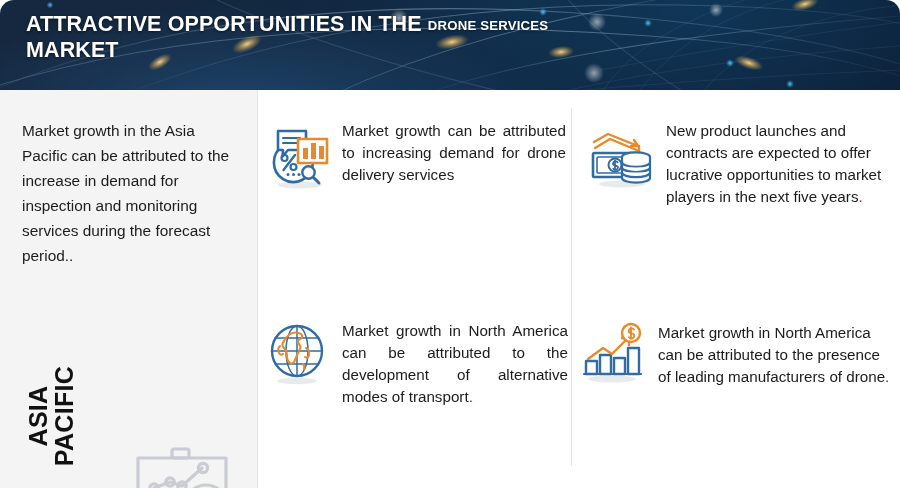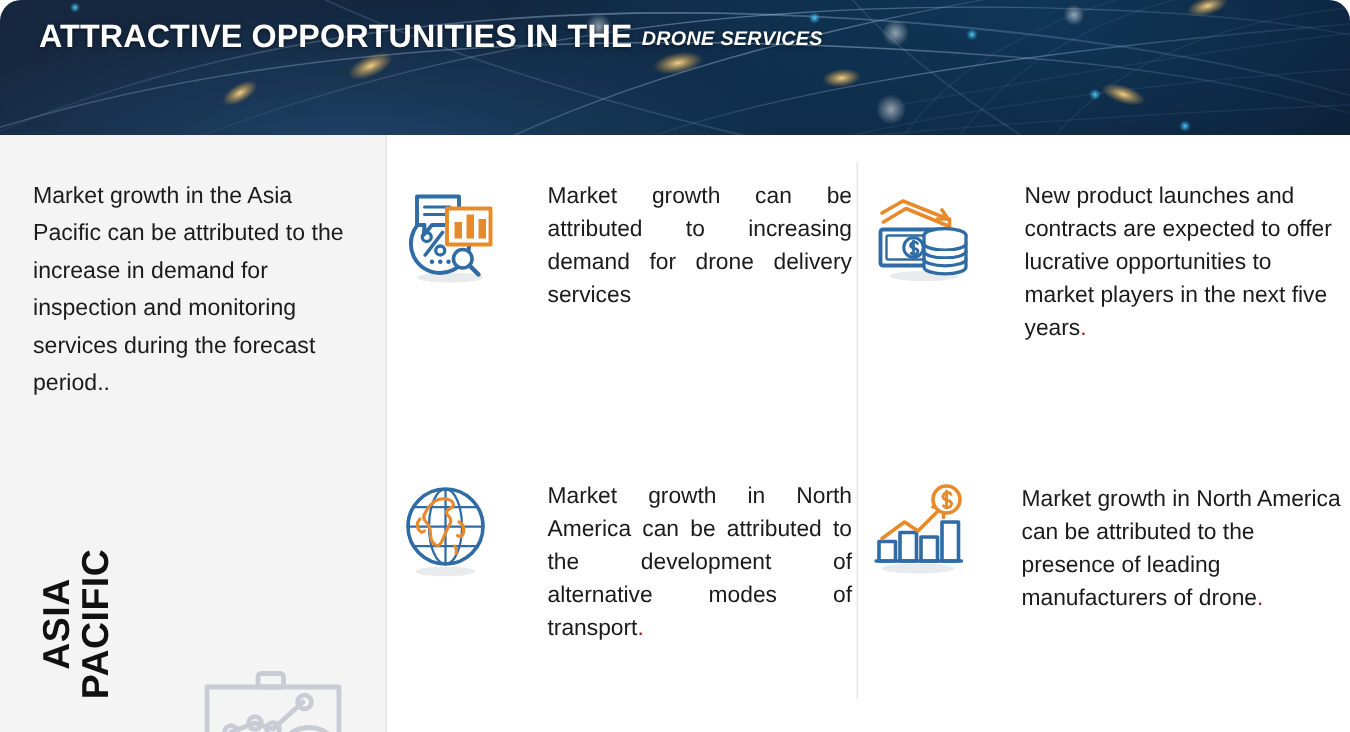--- a/index.html
+++ b/index.html
@@ -49,21 +49,20 @@
     font-size: 21.5px;
     line-height: 25px;
     letter-spacing: 0.1px;
     text-shadow: 0 1px 3px rgba(0,0,0,0.55);
     z-index: 4;
   }
   .banner-title .sub {
     font-size: 13.2px;
     letter-spacing: 0.2px;
     vertical-align: 1px;
-    font-style: italic;
   }
 
   
   .body-area {
     position: absolute;
     left: 0;
     top: 90px;
     width: 900px;
     height: 398px;
     background: #ffffff;
@@ -137,21 +136,20 @@
     flex: 0 0 auto;
     width: 72px;
     height: 72px;
     margin-right: 8px;
   }
   .cell-icon svg { display: block; width: 72px; height: 72px; }
   .cell-text {
     color: #1b1b1b;
     font-size: 15.2px;
     line-height: 22px;
-    margin-left: 23px;
   }
   .cell-text .dot-red { color: #9b1b20; }
 
   .cell-1 { left: 4px;   top: 32px;  width: 306px; }
   .cell-1 .cell-text { width: 224px; text-align: justify; text-align-last: left; }
   .cell-2 { left: 322px; top: 32px;  width: 318px; justify-content: flex-end; }
   .cell-2 .cell-text { width: 232px; }
   .cell-3 { left: 4px;   top: 228px; width: 306px; }
   .cell-3 .cell-text { width: 226px; text-align: justify; text-align-last: left; }
   .cell-4 { left: 320px; top: 228px; width: 320px; }
@@ -227,20 +225,21 @@
         <circle cx="50" cy="5" r="3.5" fill="url(#glowB)"></circle>
         <circle cx="597" cy="22" r="9" fill="url(#glowW)"></circle>
         <circle cx="594" cy="73" r="10" fill="url(#glowW)"></circle>
         <circle cx="399" cy="18" r="9" fill="url(#glowW)"></circle>
         <circle cx="716" cy="10" r="7" fill="url(#glowW)"></circle>
       </g>
     </svg>
 
     <div class="banner-title">
       <span>ATTRACTIVE OPPORTUNITIES IN THE </span><span class="sub">DRONE SERVICES</span><br>
+      <span>MARKET</span>
     </div>
   </div>
 
   <div class="body-area">
 
     <div class="left-panel">
       <div class="left-text">Market growth in the Asia Pacific can be attributed to the increase in demand for inspection and monitoring services during the forecast period..</div>
 
       <div class="region-label">ASIA
 PACIFIC</div>

